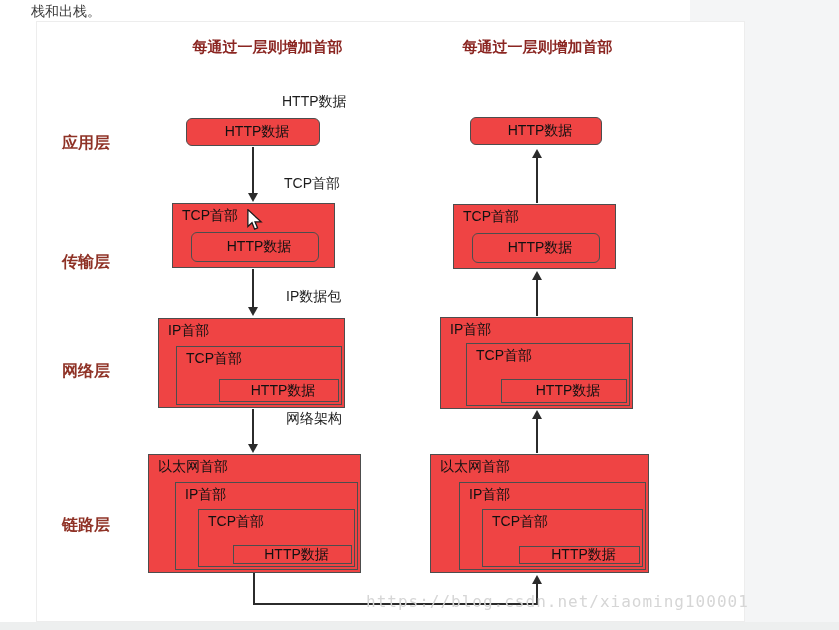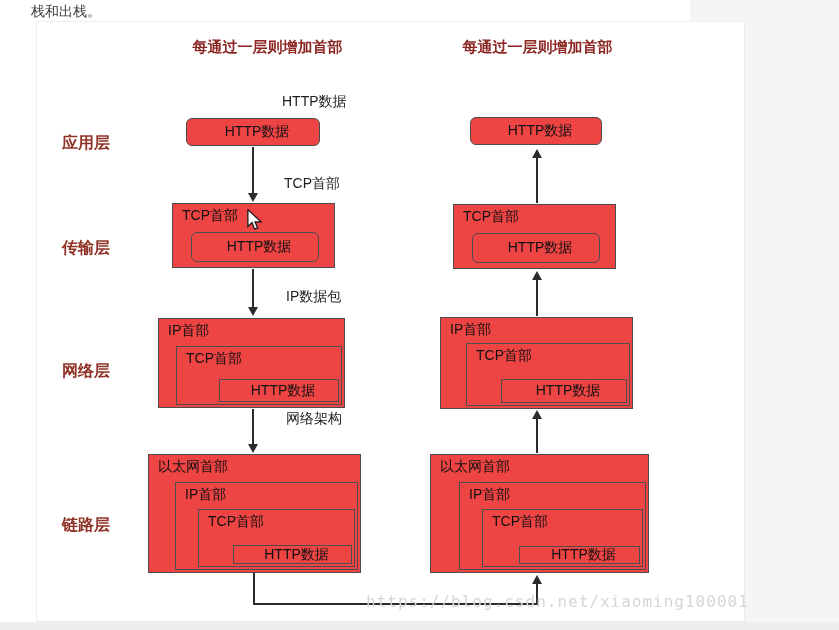--- a/index.html
+++ b/index.html
@@ -60,21 +60,21 @@
   <div class="panel"></div>
 
   <div class="col-header hdr-sender">
     <div>每通过一层则增加首部</div>
   </div>
   <div class="col-header hdr-receiver">
     <div>每通过一层则增加首部</div>
   </div>
 
   <div class="layer-label" style="top:133px">应用层</div>
-  <div class="layer-label" style="top:238px">传输层</div>
+  <div class="layer-label" style="top:252px">传输层</div>
   <div class="layer-label" style="top:361px">网络层</div>
   <div class="layer-label" style="top:515px">链路层</div>
 
   <div class="ann" style="left:282px; top:93px">HTTP数据</div>
   <div class="ann" style="left:284px; top:175px">TCP首部</div>
   <div class="ann" style="left:286px; top:288px">IP数据包</div>
   <div class="ann" style="left:286px; top:410px">网络架构</div>
 
   <div class="box rounded centered" style="left:186px; top:118px; width:134px; height:28px">HTTP数据</div>
 

